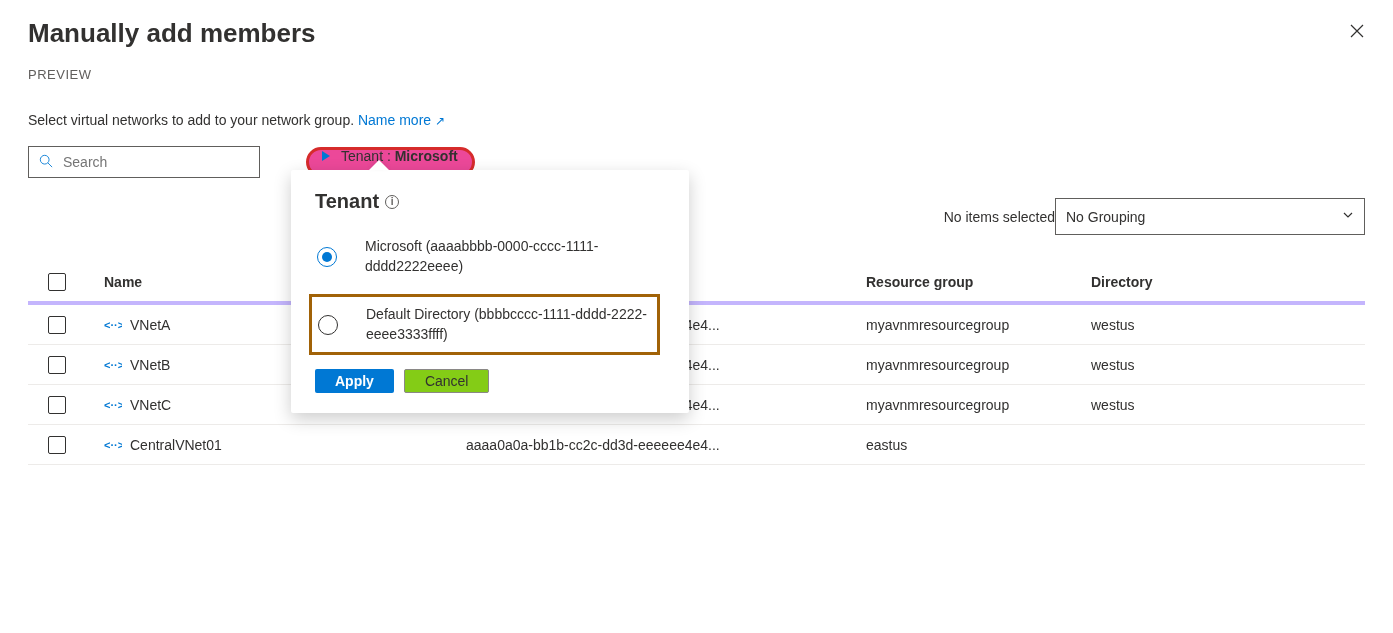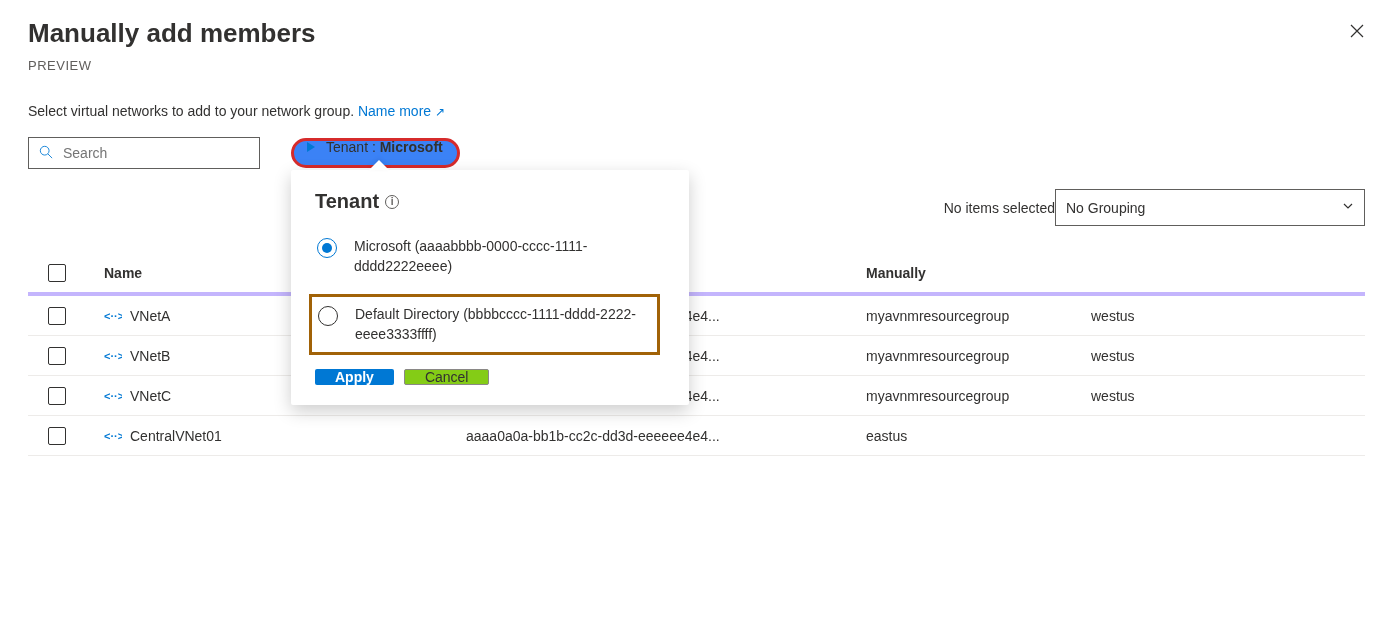--- a/index.html
+++ b/index.html
@@ -1,28 +1,28 @@
 <!DOCTYPE html>
 <html><head>
   <meta charset="utf-8">
   <style>
     * { box-sizing: border-box; font-family: "Segoe UI", -apple-system, sans-serif; }
     body { margin: 0; padding: 0; background: #fff; color: #323130; font-size: 14px; }
     .container { position: relative; width: 1393px; height: 633px; padding: 18px 28px; }
     .close-btn { position: absolute; right: 28px; top: 22px; font-size: 20px; cursor: pointer; color: #323130; line-height: 1; }
-    h1 { font-size: 26px; font-weight: 600; margin: 0 0 9px 0; color: #323130; }
+    h1 { font-size: 26px; font-weight: 600; margin: 0 0 18px 0; color: #323130; }
     .preview-label { font-size: 13px; letter-spacing: 0.5px; color: #605e5c; margin-bottom: 30px; }
     .subtitle { font-size: 14px; color: #323130; margin-bottom: 18px; }
     .subtitle a { color: #0078d4; text-decoration: none; }
     .external-icon { font-size: 12px; }
-    .controls-row { display: flex; align-items: center; gap: 1px; margin-bottom: 20px; position: relative; }
+    .controls-row { display: flex; align-items: center; gap: 16px; margin-bottom: 20px; position: relative; }
     .search-box { position: relative; width: 232px; height: 32px; border: 1px solid #605e5c; display: flex; align-items: center; padding: 0 10px; background: #fff; }
     .search-icon { color: #0078d4; font-size: 14px; margin-right: 8px; }
     .search-input { border: none; outline: none; font-size: 14px; width: 100%; color: #323130; }
-    .filter-pill { margin-left: 30px; display: inline-flex; align-items: center; height: 30px; padding: 0 14px 12px 6px; background: #3b82f6; border-radius: 16px; border: 3px solid #d62b2b; position: relative; cursor: pointer; }
+    .filter-pill { margin-left: 30px; display: inline-flex; align-items: center; height: 30px; padding: 0 14px 12px 6px; background: #ec4899; border-radius: 16px; border: 3px solid #d62b2b; position: relative; cursor: pointer; }
     .pill-icon { width: 20px; height: 20px; margin-right: 6px; }
     .pill-text { font-size: 14px; color: #323130; }
     .pill-text .bold { font-weight: 600; }
     .status-row { display: flex; justify-content: flex-end; align-items: center; margin-bottom: 16px; }
     .status-text { font-size: 14px; color: #323130; }
     .grouping-select { width: 310px; height: 37px; border: 1px solid #605e5c; display: flex; align-items: center; justify-content: space-between; padding: 0 10px; background: #fff; cursor: pointer; }
     .chevron-down { font-size: 12px; }
     .table-wrap { margin-top: 28px; }
     .thead, .trow { display: grid; grid-template-columns: 58px 380px 400px 225px 250px; align-items: center; border-bottom: 1px solid #edebe9; }
     .thead { height: 42px; font-weight: 600; border-bottom: 4px solid #c4b5fd; }
@@ -30,29 +30,29 @@
     .check-cell { display: flex; align-items: center; justify-content: center; }
     .chk { width: 18px; height: 18px; border: 1px solid #323130; border-radius: 2px; cursor: pointer; background: #fff; }
     .name-cell { display: flex; align-items: center; gap: 8px; padding-left: 18px; }
     .vnet-icon { display: inline-flex; align-items: center; }
     .sub-cell, .rg-cell, .loc-cell { white-space: nowrap; overflow: hidden; text-overflow: ellipsis; padding-right: 12px; color: #323130; }
     
     .popup { position: absolute; left: 291px; top: 170px; width: 398px; background: #fff; box-shadow: 0 6px 18px rgba(0,0,0,0.2); border-radius: 2px; padding: 20px 35px 20px 24px; z-index: 50; }
     .popup-caret { position: absolute; left: 78px; top: -10px; width: 0; height: 0; border-left: 10px solid transparent; border-right: 10px solid transparent; border-bottom: 10px solid #fff; filter: drop-shadow(0 -2px 2px rgba(0,0,0,0.08));}
     .popup-title { font-size: 20px; font-weight: 600; margin-bottom: 20px; display: flex; align-items: center; gap: 6px; }
     .info-icon { width: 14px; height: 14px; border: 1px solid #605e5c; border-radius: 50%; display: inline-flex; align-items: center; justify-content: center; font-size: 10px; color: #605e5c; }
-    .radio-row { display: flex; align-items: flex-start; gap: 17px; margin-bottom: 14px; padding: 4px 2px; cursor: pointer; }
+    .radio-row { display: flex; align-items: center; gap: 28px; margin-bottom: 14px; padding: 4px 2px; cursor: pointer; }
     .radio-row.highlight { border: 3px solid #a16207; padding: 8px 6px; margin-left: -6px; margin-right: -6px; }
     .radio-outer { flex: 0 0 20px; width: 20px; height: 20px; border: 1px solid #323130; border-radius: 50%; display: flex; align-items: center; justify-content: center; margin-top: 1px; }
     .radio-outer.selected { border-color: #0078d4; }
     .radio-inner { width: 10px; height: 10px; background: #0078d4; border-radius: 50%; display: none; }
     .radio-outer.selected .radio-inner { display: block; }
     .radio-label { font-size: 14px; color: #323130; line-height: 1.4; }
     .popup-actions { display: flex; gap: 10px; margin-top: 14px; }
-    .btn { height: 16px; padding: 0 20px; font-size: 14px; border-radius: 2px; cursor: pointer; display: inline-flex; align-items: center; justify-content: center; }
+    .btn { height: 24px; padding: 0 20px; font-size: 14px; border-radius: 2px; cursor: pointer; display: inline-flex; align-items: center; justify-content: center; }
     .btn-primary { background: #0078d4; color: #fff; border: none; font-weight: 600; }
     .btn-secondary { background: #84cc16; color: #323130; border: 1px solid #8a8886; }
   </style>
 </head>
 <body>
 
 <div class="container">
 
   <div class="close-btn">
     <svg width="16" height="16" viewBox="0 0 16 16">
@@ -102,21 +102,22 @@
     </div>
   </div>
 
   <div class="table-wrap">
     <div class="thead">
       <div class="check-cell">
           <div class="chk"></div>
         </div>
       <div class="name-cell">Name</div>
       <div class="sub-cell">Subscription</div>
-      <div class="loc-cell">Manually</div>
+      <div class="rg-cell">Resource group</div>
+      <div class="loc-cell">Directory</div>
     </div>
 
     <div class="trow">
       <div class="check-cell">
           <div class="chk"></div>
         </div>
       <div class="name-cell">
         <span class="vnet-icon">
             <svg width="18" height="12" viewBox="0 0 18 12">
               <text x="0" y="10" font-size="11" fill="#0078d4" font-weight="bold">&lt;··&gt;</text>

